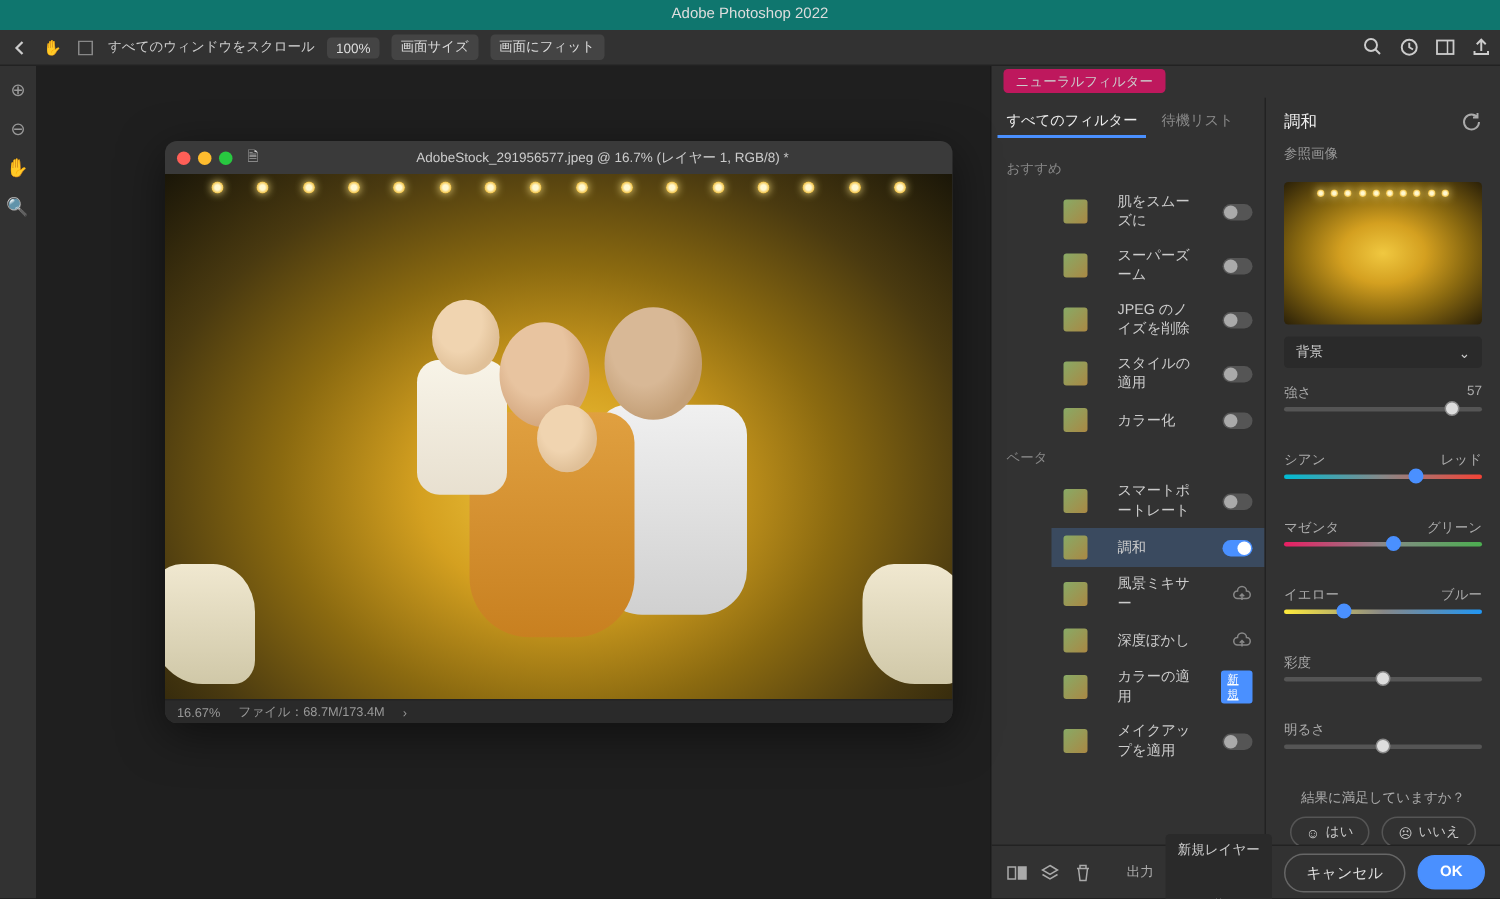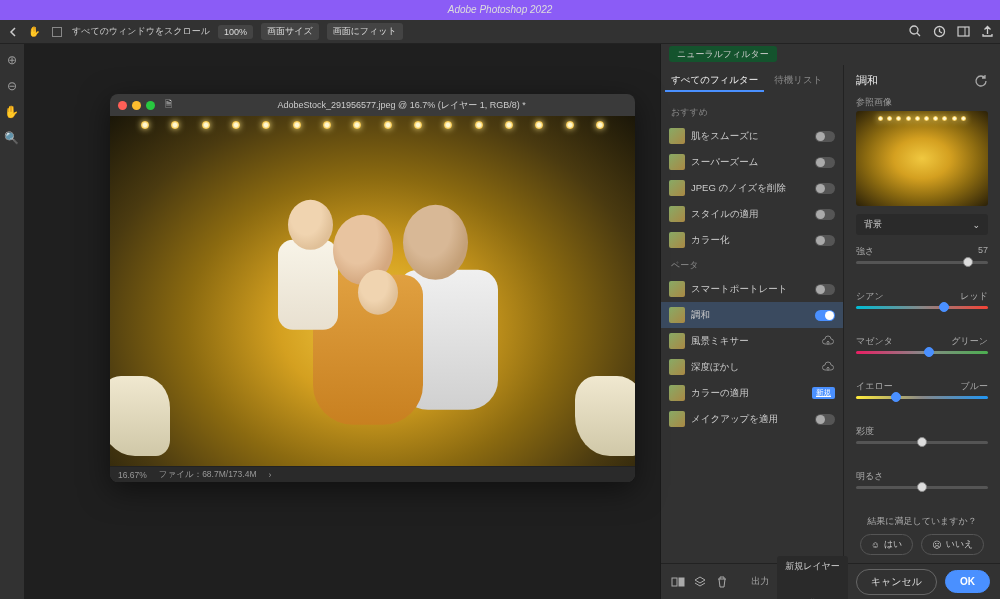--- a/index.html
+++ b/index.html
@@ -1,17 +1,17 @@
 <!DOCTYPE html>
 <html><head>
 <meta charset="utf-8">
 <style>
 * { margin: 0; padding: 0; box-sizing: border-box; font-family: -apple-system, "Hiragino Kaku Gothic ProN", sans-serif; }
 body { background: #1a1a1a; color: #ccc; width: 1000px; height: 599px; overflow: hidden; font-size: 10px; position: relative; }
-.titlebar { height: 20px; background: #8b5cf6; text-align: center; line-height: 20px; font-size: 10px; color: #ddd; font-style: italic; }
+.titlebar { height: 20px; background: #0f766e; text-align: center; line-height: 20px; font-size: 10px; color: #ddd; }
 .toolbar { height: 24px; background: #323232; display: flex; align-items: center; padding: 0 6px; gap: 6px; border-bottom: 1px solid #222; }
 .toolbar .left { display: flex; align-items: center; gap: 8px; }
 .toolbar .right { margin-left: auto; display: flex; align-items: center; gap: 10px; }
 .tb-btn { background: #444; padding: 2px 6px; border-radius: 3px; font-size: 9px; color: #ddd; }
 .tb-icon { width: 14px; height: 14px; display: flex; align-items: center; justify-content: center; color: #ccc; }
 .workspace { display: flex; height: 555px; }
 .left-tools { width: 24px; background: #323232; display: flex; flex-direction: column; align-items: center; padding-top: 8px; gap: 10px; }
 .tool-icon { width: 16px; height: 16px; display: flex; align-items: center; justify-content: center; color: #999; font-size: 12px; }
 .canvas-area { flex: 1; background: #1f1f1f; position: relative; }
 .doc-window { position: absolute; left: 86px; top: 50px; width: 525px; background: #3a3a3a; border-radius: 8px; overflow: hidden; box-shadow: 0 8px 30px rgba(0,0,0,.5); }
@@ -30,41 +30,41 @@
 .p-kid1 { left: 45px; top: 25px; width: 45px; height: 50px; background: radial-gradient(ellipse at 40% 30%, #f0d4b0 40%, #e0c098 70%); }
 .p-kid2 { left: 115px; top: 95px; width: 40px; height: 45px; background: radial-gradient(ellipse at 40% 30%, #f0d4b0 40%, #e0c098 70%); }
 .body-mom { position: absolute; left: 70px; top: 100px; width: 110px; height: 150px; background: linear-gradient(#e0a040, #c88020); border-radius: 20px 20px 40px 40px; }
 .body-dad { position: absolute; left: 155px; top: 95px; width: 100px; height: 140px; background: linear-gradient(#f0f0f0, #d0d0d0); border-radius: 20px 20px 30px 30px; }
 .body-kid1 { position: absolute; left: 35px; top: 65px; width: 60px; height: 90px; background: linear-gradient(#f8f4e8, #e8e0d0); border-radius: 15px; }
 .horse { position: absolute; width: 70px; height: 80px; background: linear-gradient(#f0e8d0, #d0c8a8); border-radius: 30% 40% 20% 50%; }
 .h1 { left: -10px; bottom: 10px; } .h2 { right: -10px; bottom: 10px; }
 .doc-status { height: 16px; background: #2a2a2a; display: flex; align-items: center; padding: 0 8px; font-size: 8.5px; color: #999; gap: 12px; border-top: 1px solid #222; }
 .right-panel { width: 340px; background: #323232; border-left: 1px solid #1a1a1a; display: flex; flex-direction: column; }
 .panel-tab { padding: 4px 8px; }
-.panel-tab span { background: #14532d; padding: 3px 8px; border-radius: 3px; font-size: 9px; }
+.panel-tab span { background: #be185d; padding: 3px 8px; border-radius: 3px; font-size: 9px; }
 .filter-cols { display: flex; flex: 1; overflow: hidden; }
 .filter-list { width: 183px; border-right: 1px solid #222; padding: 0; overflow-y: auto; }
 .filter-tabs { display: flex; padding: 6px 4px 8px; gap: 4px; }
 .ftab { font-size: 9.5px; padding: 3px 6px; color: #888; cursor: pointer; }
 .ftab.active { color: #eee; border-bottom: 2px solid #4a90ff; }
 .section-label { font-size: 9px; color: #888; padding: 6px 10px 4px; }
-.filter-item { display: flex; align-items: center; padding: 5px 8px; gap: 6px; font-size: 9.5px; color: #ccc; cursor: pointer; }
+.filter-item { display: flex; align-items: center; padding: 5px 8px; gap: 20px; font-size: 9.5px; color: #ccc; cursor: pointer; margin-left: 40px; }
 .filter-item.active { background: #3a4a5f; }
 .filter-thumb { width: 16px; height: 16px; background: linear-gradient(135deg,#8a6,#a84); border-radius: 2px; flex-shrink: 0; }
 .filter-toggle { margin-left: auto; width: 20px; height: 11px; border-radius: 6px; background: #555; position: relative; flex-shrink: 0; }
 .filter-toggle::after { content: ''; position: absolute; width: 9px; height: 9px; border-radius: 50%; background: #aaa; top: 1px; left: 1px; }
 .filter-toggle.on { background: #4a90ff; }
 .filter-toggle.on::after { left: auto; right: 1px; background: #fff; }
 .filter-cloud { margin-left: auto; width: 14px; height: 14px; flex-shrink: 0; color: #888; }
 .badge-new { background: #4a90ff; color: #fff; font-size: 7.5px; padding: 1px 4px; border-radius: 2px; margin-left: auto; text-decoration: underline; }
 .settings { flex: 1; padding: 8px 12px; overflow-y: auto; }
 .settings-header { display: flex; align-items: center; justify-content: space-between; margin-bottom: 8px; }
 .settings-title { font-size: 11px; color: #eee; }
 .reset-icon { width: 14px; height: 14px; color: #aaa; }
-.ref-label { font-size: 9px; color: #999; margin-bottom: 2px; }
+.ref-label { font-size: 9px; color: #999; margin-bottom: 12px; }
 .ref-img { width: 100%; height: 95px; background: radial-gradient(ellipse at 50% 50%, #f0c840 0%, #d4a020 30%, #8b6a10 60%, #2a2008 100%); border-radius: 3px; margin-bottom: 8px; position: relative; overflow: hidden; }
 .ref-img .lights-top { height: 25px; } .ref-img .lights-top span { width: 5px; height: 5px; }
 .dropdown { background: #2a2a2a; padding: 4px 8px; border-radius: 3px; font-size: 9px; display: flex; justify-content: space-between; align-items: center; margin-bottom: 10px; }
 .slider-row { margin-bottom: 26px; }
 .slider-labels { display: flex; justify-content: space-between; font-size: 9px; color: #aaa; margin-bottom: 3px; }
 .slider-track { height: 3px; border-radius: 2px; position: relative; }
 .slider-track.mono { background: #555; }
 .slider-thumb { position: absolute; width: 10px; height: 10px; border-radius: 50%; background: #ddd; top: -4px; transform: translateX(-50%); border: 1px solid #888; }
 .grad-cr { background: linear-gradient(to right, #00bcd4, #888, #f44336); }
 .grad-mg { background: linear-gradient(to right, #e91e63, #888, #4caf50); }

